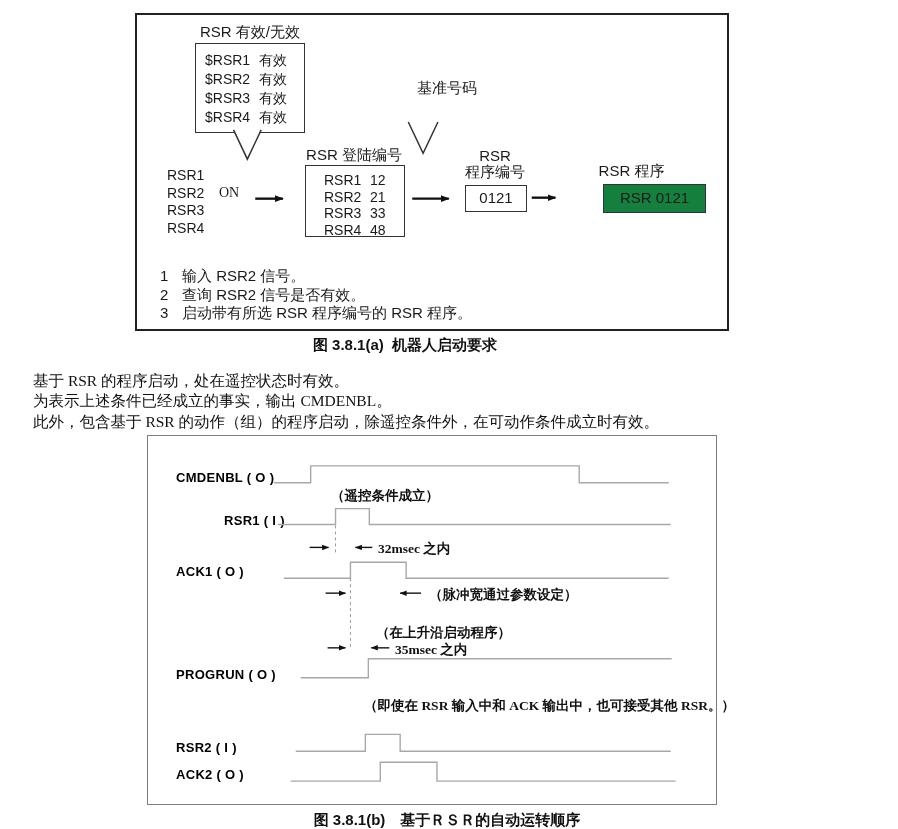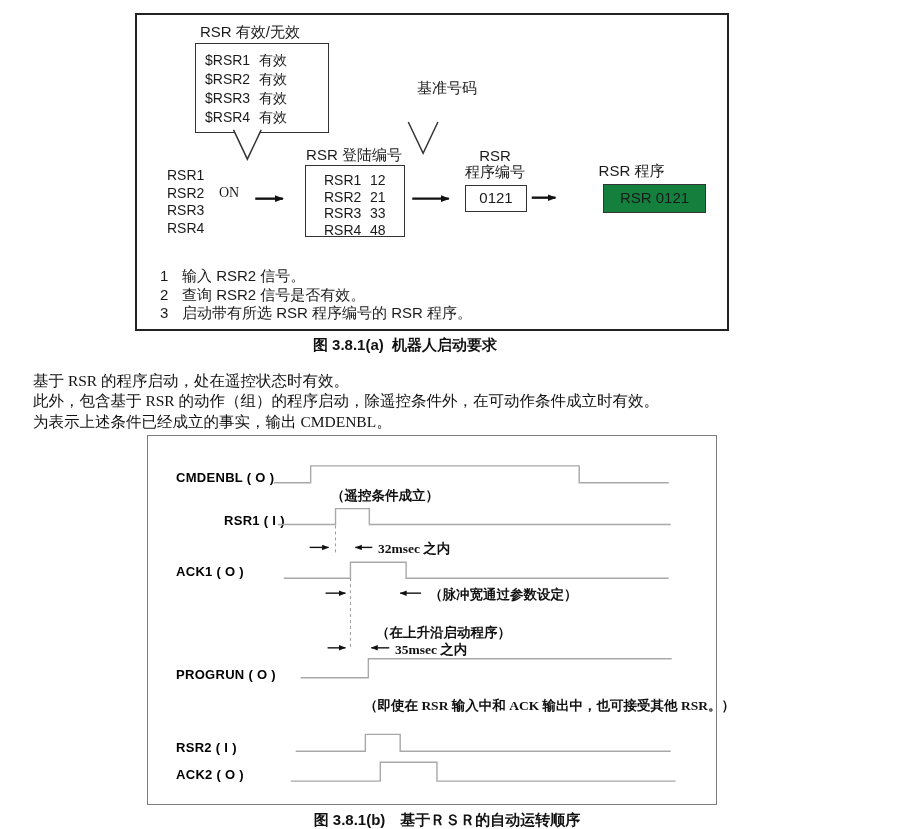--- a/index.html
+++ b/index.html
@@ -5,21 +5,21 @@
   html,body{margin:0;padding:0;background:#fff;}
   .page{position:relative;width:898px;height:829px;background:#fff;overflow:hidden;
         font-family:"Liberation Sans",sans-serif;color:#1a1a1a;}
   .abs{position:absolute;}
 
   
   .fig-a{position:absolute;left:135px;top:13px;width:594px;height:318px;
          border:2px solid #222;box-sizing:border-box;background:#fff;}
   .fig-a .lbl{font-size:15px;text-align:center;white-space:nowrap;}
   .fa-valid-title{left:48px;top:8px;width:130px;}
-  .fa-callout{left:58px;top:28px;width:134px;height:90px;border:1.5px solid #333;
+  .fa-callout{left:58px;top:28px;width:110px;height:90px;border:1.5px solid #333;
               box-sizing:border-box;padding:7px 0 0 9px;font-size:14px;line-height:19px;background:#fff;}
   .fa-callout .row span:first-child{display:inline-block;width:54px;}
   .fa-base-label{left:195px;top:64px;width:230px;}
   .fa-base-box{left:195px;top:83px;width:230px;height:27px;border:1.5px solid #333;box-sizing:border-box;
                font-size:15px;line-height:24px;text-align:center;white-space:pre;background:#fff;}
   .fa-login-label{left:152px;top:131px;width:130px;}
   .fa-login-box{left:168px;top:150px;width:100px;height:72px;border:1.5px solid #333;box-sizing:border-box;
                 padding:6px 0 0 18px;font-size:14px;line-height:16.5px;background:#fff;}
   .fa-login-box .row span:first-child{display:inline-block;width:46px;}
   .fa-inputs{left:30px;top:152px;font-size:14px;line-height:17.5px;}
@@ -123,22 +123,22 @@
       <line x1="118" y1="186" x2="146" y2="186" stroke="#111" stroke-width="2.4" marker-end="url(#ahA)"></line>
       <line x1="277" y1="186" x2="314" y2="186" stroke="#111" stroke-width="2.4" marker-end="url(#ahA)"></line>
       <line x1="398" y1="185" x2="422" y2="185" stroke="#111" stroke-width="2.4" marker-end="url(#ahA)"></line>
     </svg>
   </div>
 
   <div class="caption caption-a">图 3.8.1(a)  机器人启动要求</div>
 
   <div class="body-text">
     <div>基于 RSR 的程序启动，处在遥控状态时有效。</div>
+    <div>为表示上述条件已经成立的事实，输出 CMDENBL。</div>
     <div>此外，包含基于 RSR 的动作（组）的程序启动，除遥控条件外，在可动作条件成立时有效。</div>
-    <div>为表示上述条件已经成立的事实，输出 CMDENBL。</div>
   </div>
 
   <div class="fig-b">
 
     <div class="sig-label" style="top:34px;">CMDENBL ( O )</div>
     <div class="sig-label" style="top:77px;padding-left:48px;">RSR1 ( I )</div>
     <div class="sig-label" style="top:128px;">ACK1 ( O )</div>
     <div class="sig-label" style="top:231px;">PROGRUN ( O )</div>
     <div class="sig-label" style="top:304px;">RSR2 ( I )</div>
     <div class="sig-label" style="top:331px;">ACK2 ( O )</div>

